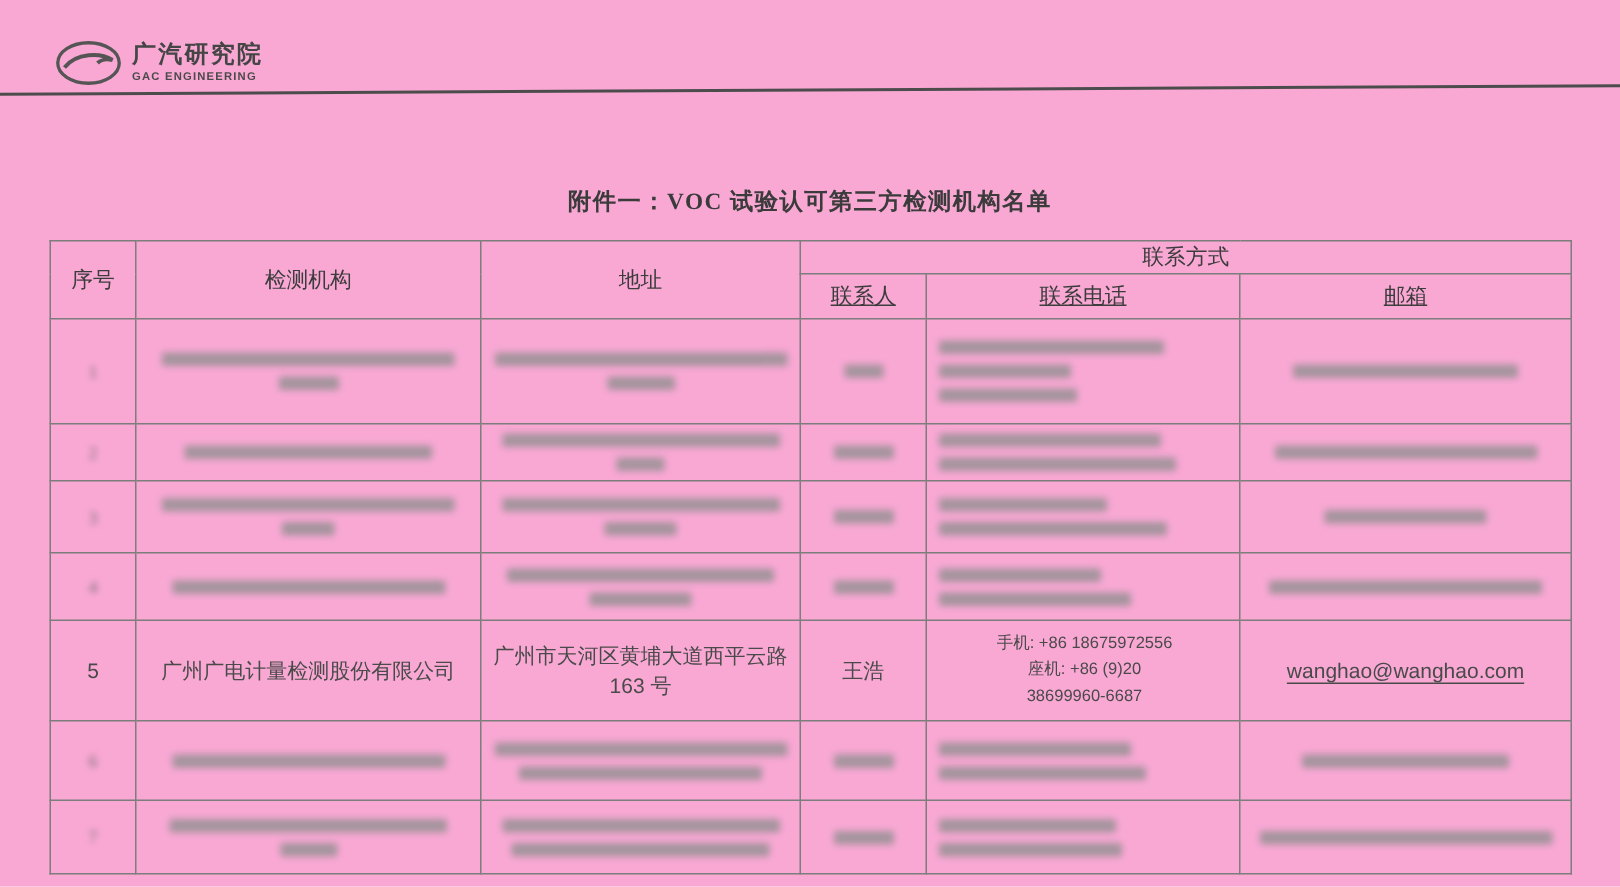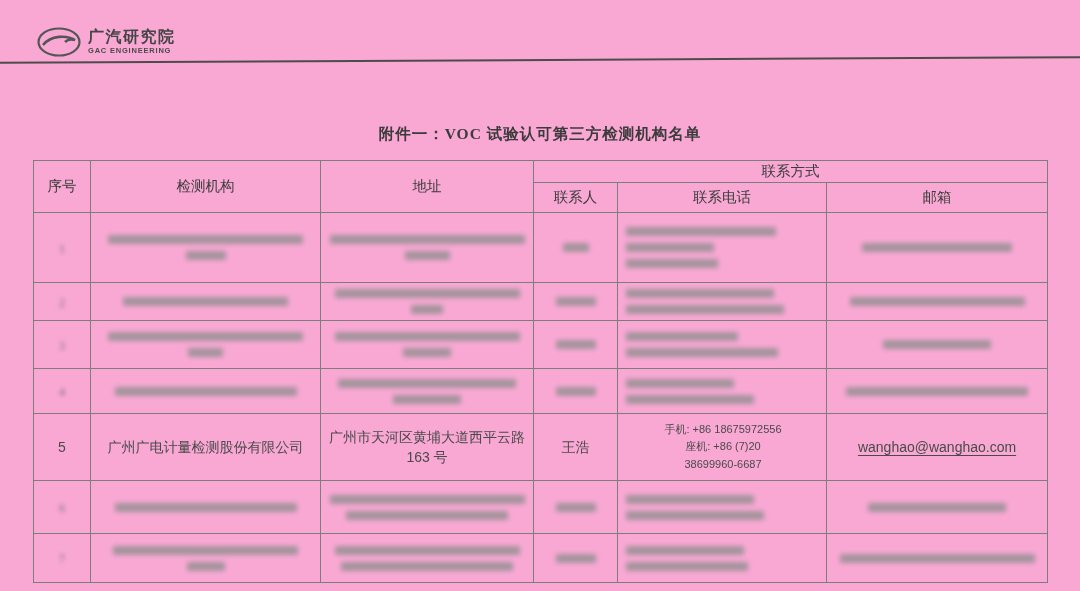--- a/index.html
+++ b/index.html
@@ -16,21 +16,21 @@
   .logo-en { font-family:"Liberation Sans", sans-serif; font-weight:bold; font-size:7.5px; letter-spacing:0.8px; color:#4a4a4a; margin-top:2px; }
   .head-rule { position:absolute; left:-4px; top:59px; width:1090px; height:2px; background:#4c4c4c; transform:rotate(-0.3deg); }
 
   
   .doc-title { position:absolute; left:0; top:124px; width:100%; text-align:center; font-size:15.5px; font-weight:bold; letter-spacing:1px; color:#3b3b3b; }
 
   
   table.voc { position:absolute; left:33px; top:160px; width:1014px; border-collapse:collapse; table-layout:fixed; }
   table.voc th, table.voc td { border:1px solid #7d7d7d; text-align:center; vertical-align:middle; font-weight:normal; overflow:hidden; }
   table.voc th { font-size:14.5px; color:#3c3c3c; }
-  tr.hdr-a { height:22px; } tr.hdr-b { height:30px; }
+  tr.hdr-a { height:22px; } tr.hdr-b { height:30px;text-decoration:underline; }
 
   td.cell-clear { font-family:"Liberation Sans", sans-serif; font-size:14px; color:#4a4a4a; line-height:1.45; padding:2px 6px; }
   td.phone-clear { text-align:left; padding-left:8px; font-size:11px; line-height:1.6; }
   .email-link { text-decoration:underline; text-underline-offset:3px; }
   .idx-blur { display:inline-block; font-size:12px; color:#6e6e6e; filter:blur(2px); }
 
   .blur-lines { display:flex; flex-direction:column; align-items:center; justify-content:center; gap:7px; width:100%; }
   .blur-lines.left { align-items:flex-start; padding-left:8px; }
   .blur-bar { height:9px; background:#8f8f8f; border-radius:1px; filter:blur(2.6px); opacity:0.8; }
 </style>
@@ -201,21 +201,21 @@
             </div>
           </td>
         </tr>
         <tr style="height: 67px;">
           <td class="cell-clear"><span>5</span></td>
           <td class="cell-clear">广州广电计量检测股份有限公司</td>
           <td class="cell-clear">广州市天河区黄埔大道西平云路 163 号</td>
           <td class="cell-clear">王浩</td>
           <td class="cell-clear phone-clear">
             <div>手机: +86 18675972556</div>
-            <div>座机: +86 (7)20</div>
+            <div>座机: +86 (9)20</div>
             <div>38699960-6687</div>
           </td>
           <td class="cell-clear"><span class="email-link">wanghao@wanghao.com</span></td>
         </tr>
         <tr style="height: 53px;">
           <td><span class="idx-blur">6</span></td>
           <td>
             <div class="blur-lines">
               <div class="blur-bar" style="width: 182px;"></div>
             </div>

